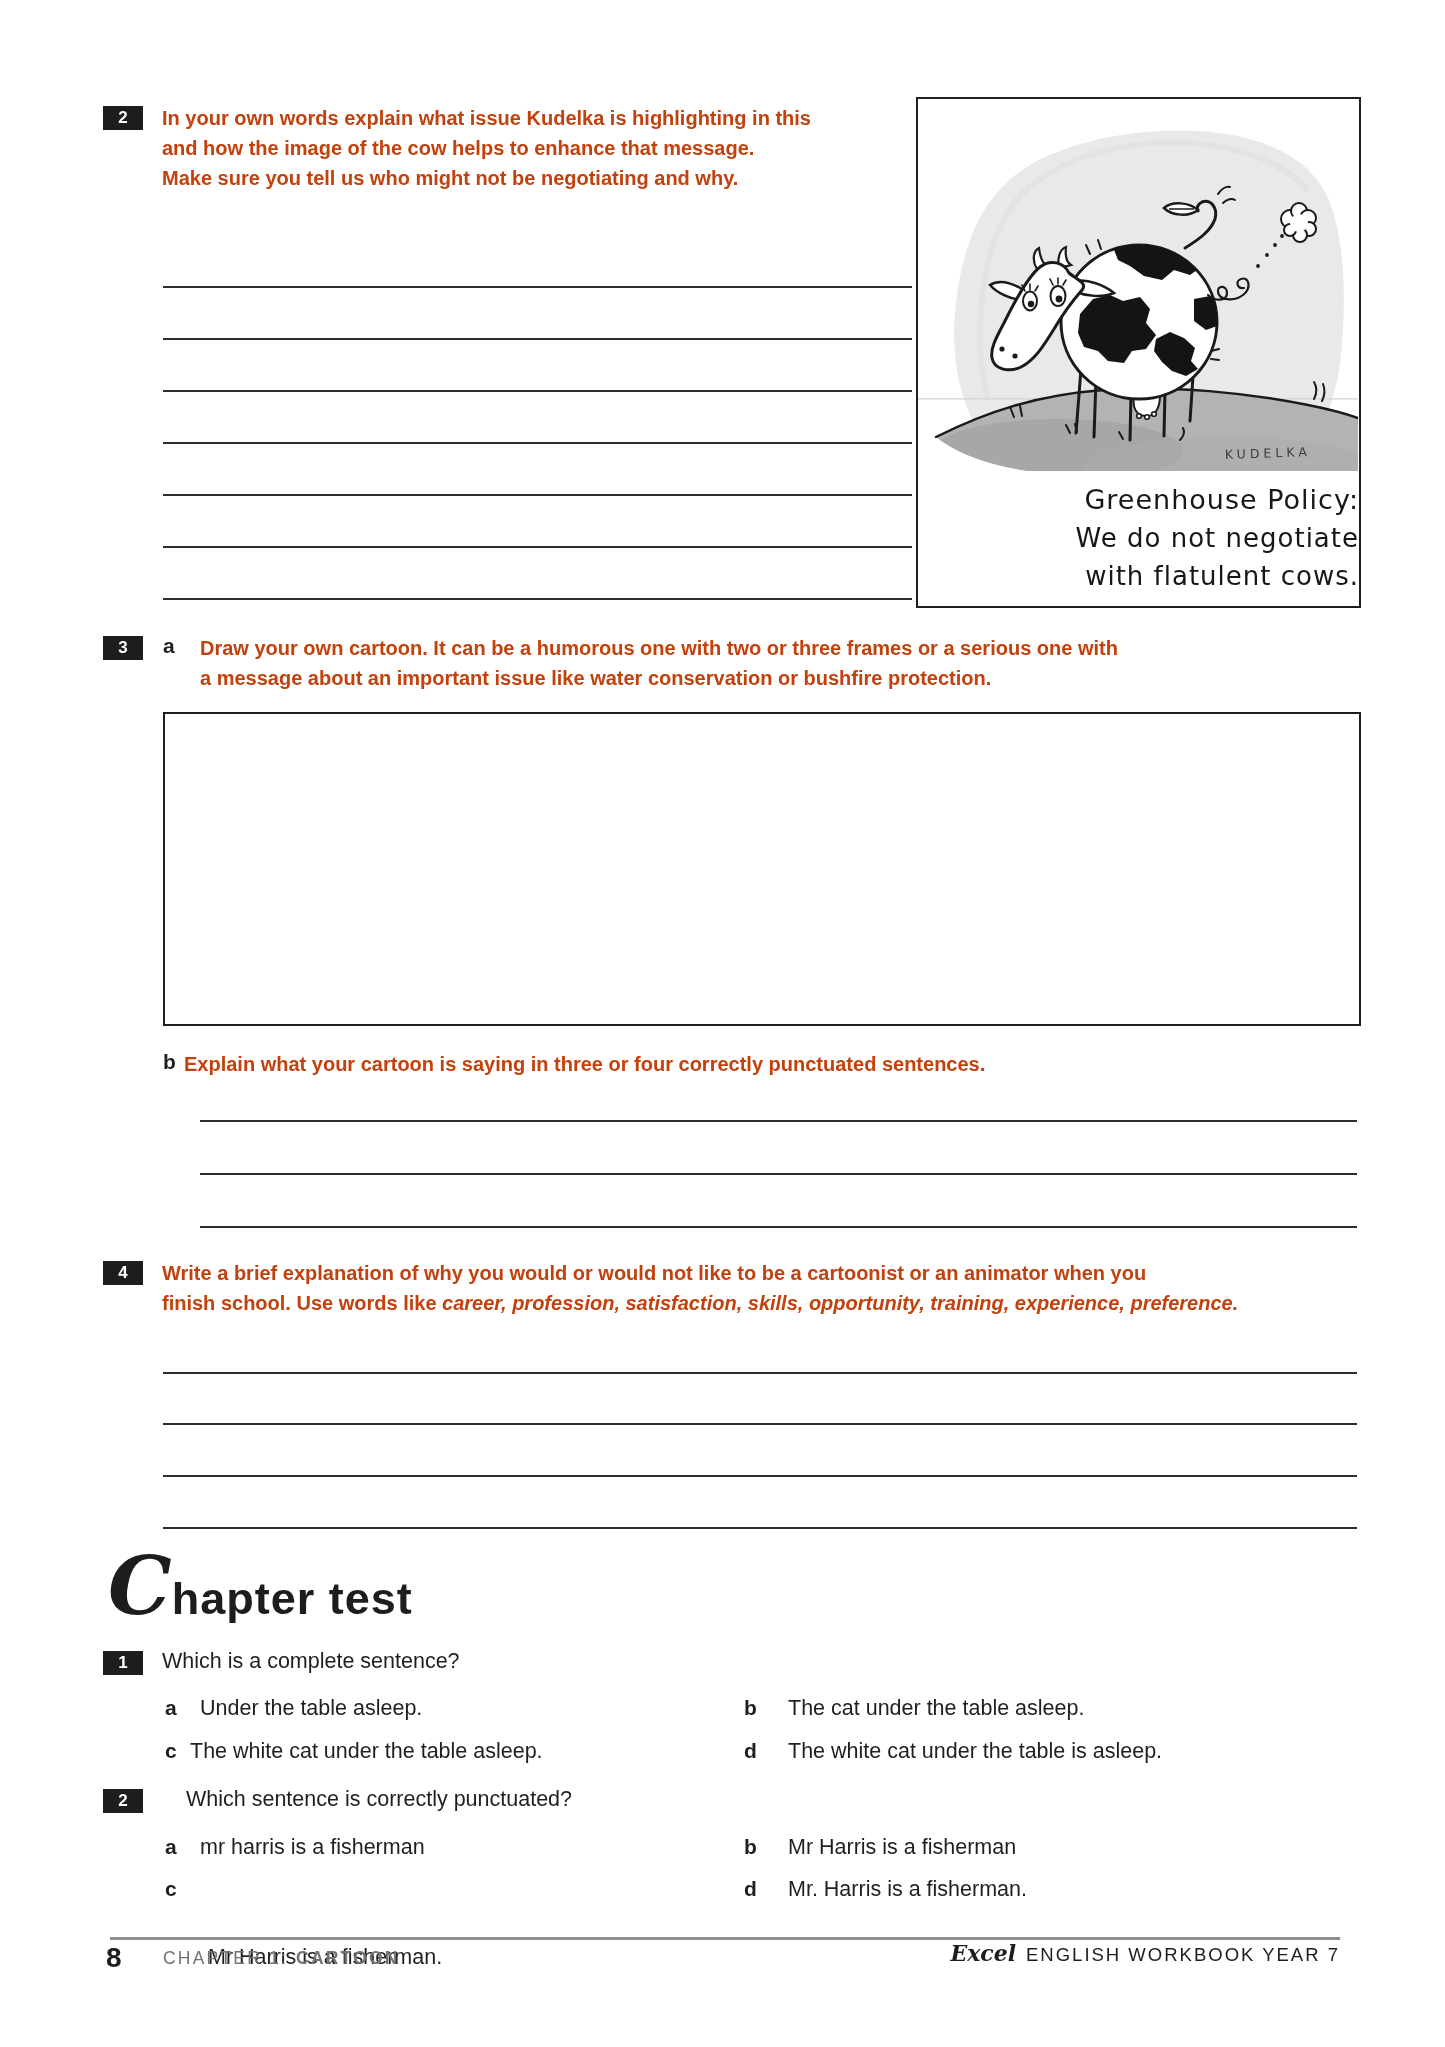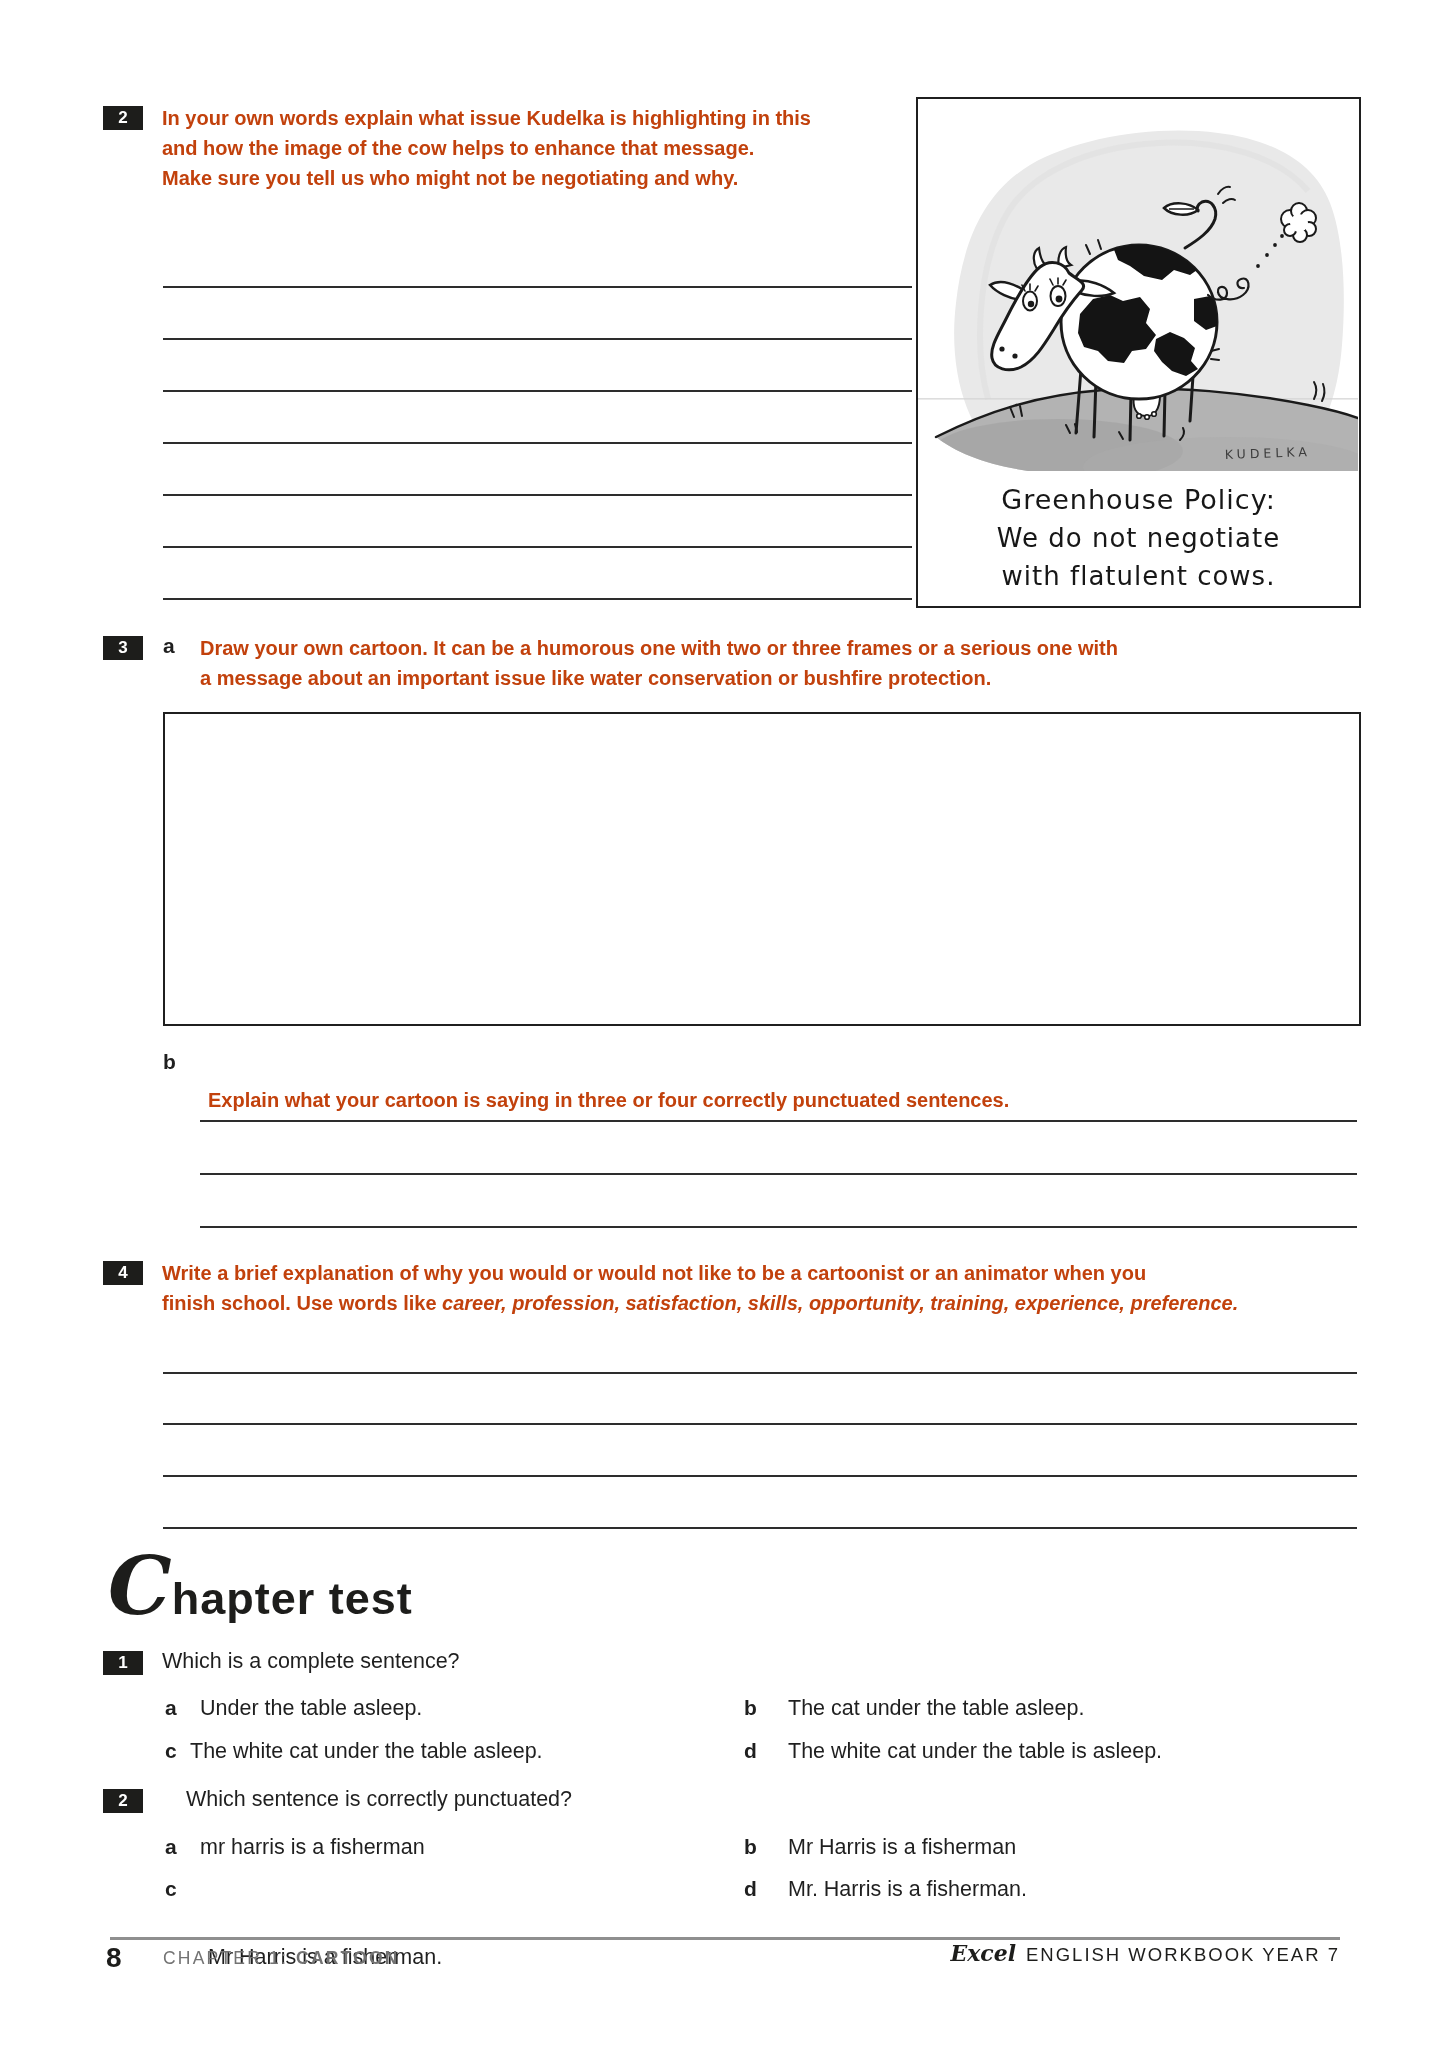--- a/index.html
+++ b/index.html
@@ -12,21 +12,21 @@
     position:absolute;width:40px;height:24px;background:#1d1d1b;color:#ffffff;
     font-weight:bold;font-size:17px;display:flex;align-items:center;justify-content:center;
   }
   .qtext{position:absolute;font-size:20px;line-height:30px;color:#c2410c;font-weight:bold;}
   .qtext span{display:block;white-space:nowrap;}
   .letter{position:absolute;font-size:21px;font-weight:bold;color:#1f1f1f;}
   .opt{position:absolute;font-size:21.5px;color:#1f1f1f;white-space:nowrap;}
   .ans-line{position:absolute;height:0;border-top:2.5px solid #2d2d2d;}
   .draw-box{position:absolute;border:2.5px solid #1f1f1f;background:#ffffff;}
   .cartoon{position:absolute;left:916px;top:97px;width:445px;height:511px;border:2.5px solid #1f1f1f;background:#ffffff;box-sizing:border-box;}
-  .caption{margin-top:6px;text-align:center;font-family:"DejaVu Sans",sans-serif;color:#171717;}
+  .caption{margin-top:6px;text-align:right;font-family:"DejaVu Sans",sans-serif;color:#171717;}
   .caption span{display:block;line-height:38px;font-size:26px;letter-spacing:1px;}
   .caption span:first-child{font-size:27px;}
   .chapter-title{position:absolute;left:108px;top:1546px;line-height:80px;white-space:nowrap;}
   .chapter-initial{font-family:"DejaVu Serif",serif;font-style:italic;font-weight:bold;font-size:80px;color:#1d1d1b;}
   .chapter-rest{font-family:"Liberation Sans",sans-serif;font-weight:bold;font-size:45px;letter-spacing:1px;color:#1d1d1b;}
   .footer-rule{position:absolute;left:110px;top:1937px;width:1230px;height:3px;background:#8f8f8f;}
   .page-number{position:absolute;left:106px;top:1942px;font-size:28px;font-weight:bold;color:#1d1d1b;}
   .footer-left{position:absolute;left:163px;top:1948px;font-size:17.5px;letter-spacing:2.2px;color:#737373;white-space:nowrap;}
   .footer-left .bold{font-weight:bold;margin-left:8px;}
   .footer-right{position:absolute;left:900px;top:1940px;width:440px;text-align:right;white-space:nowrap;color:#1d1d1b;}
@@ -191,21 +191,21 @@
   </div>
   <div class="letter" style="left:163px;top:634px;">a</div>
   <div class="qtext" style="left:200px;top:633px;">
     <span>Draw your own cartoon. It can be a humorous one with two or three frames or a serious one with</span>
     <span>a message about an important issue like water conservation or bushfire protection.</span>
   </div>
 
   <div class="draw-box" style="left:163px;top:712px;width:1194px;height:310px;"></div>
 
   <div class="letter" style="left:163px;top:1050px;">b</div>
-  <div class="qtext" style="left:208px;top:1049px;margin-top:36px;">
+  <div class="qtext" style="left:184px;top:1049px;">
     <span>Explain what your cartoon is saying in three or four correctly punctuated sentences.</span>
   </div>
 
   <div class="ans-line" style="left:200px;top:1120px;width:1157px;"></div>
   <div class="ans-line" style="left:200px;top:1173px;width:1157px;"></div>
   <div class="ans-line" style="left:200px;top:1226px;width:1157px;"></div>
 
   <div class="badge" style="left:103px;top:1261px;">
     <span>4</span>
   </div>

